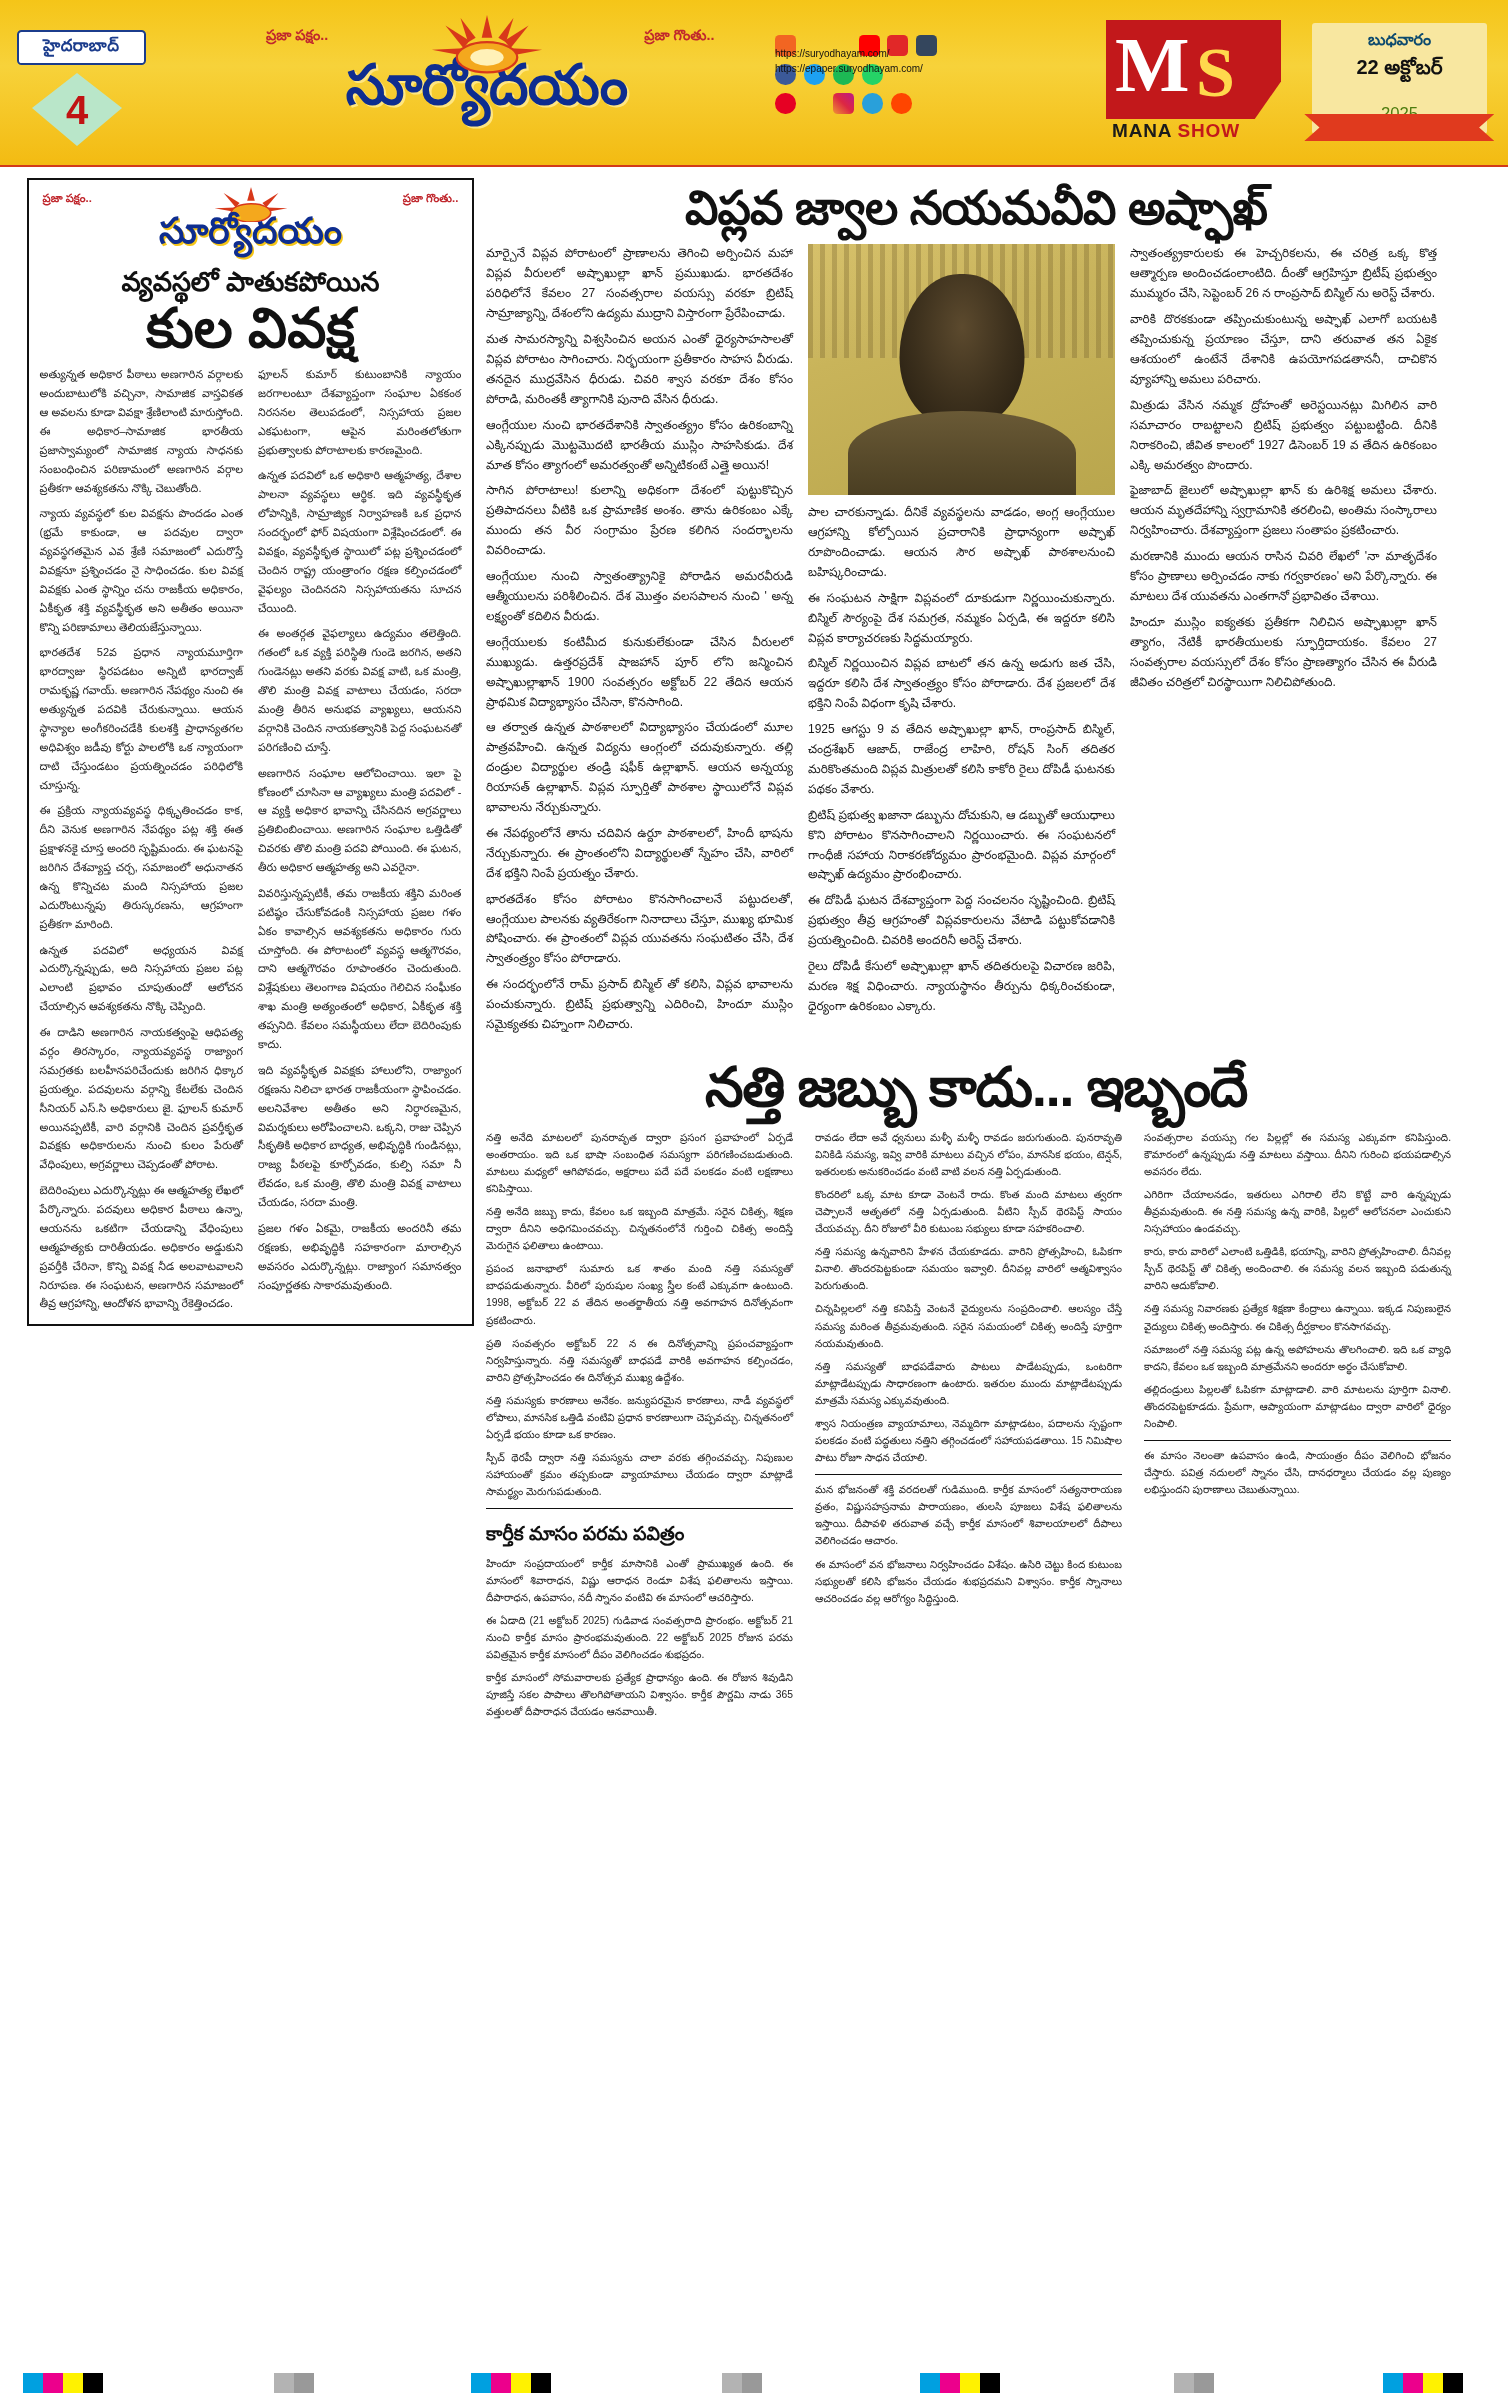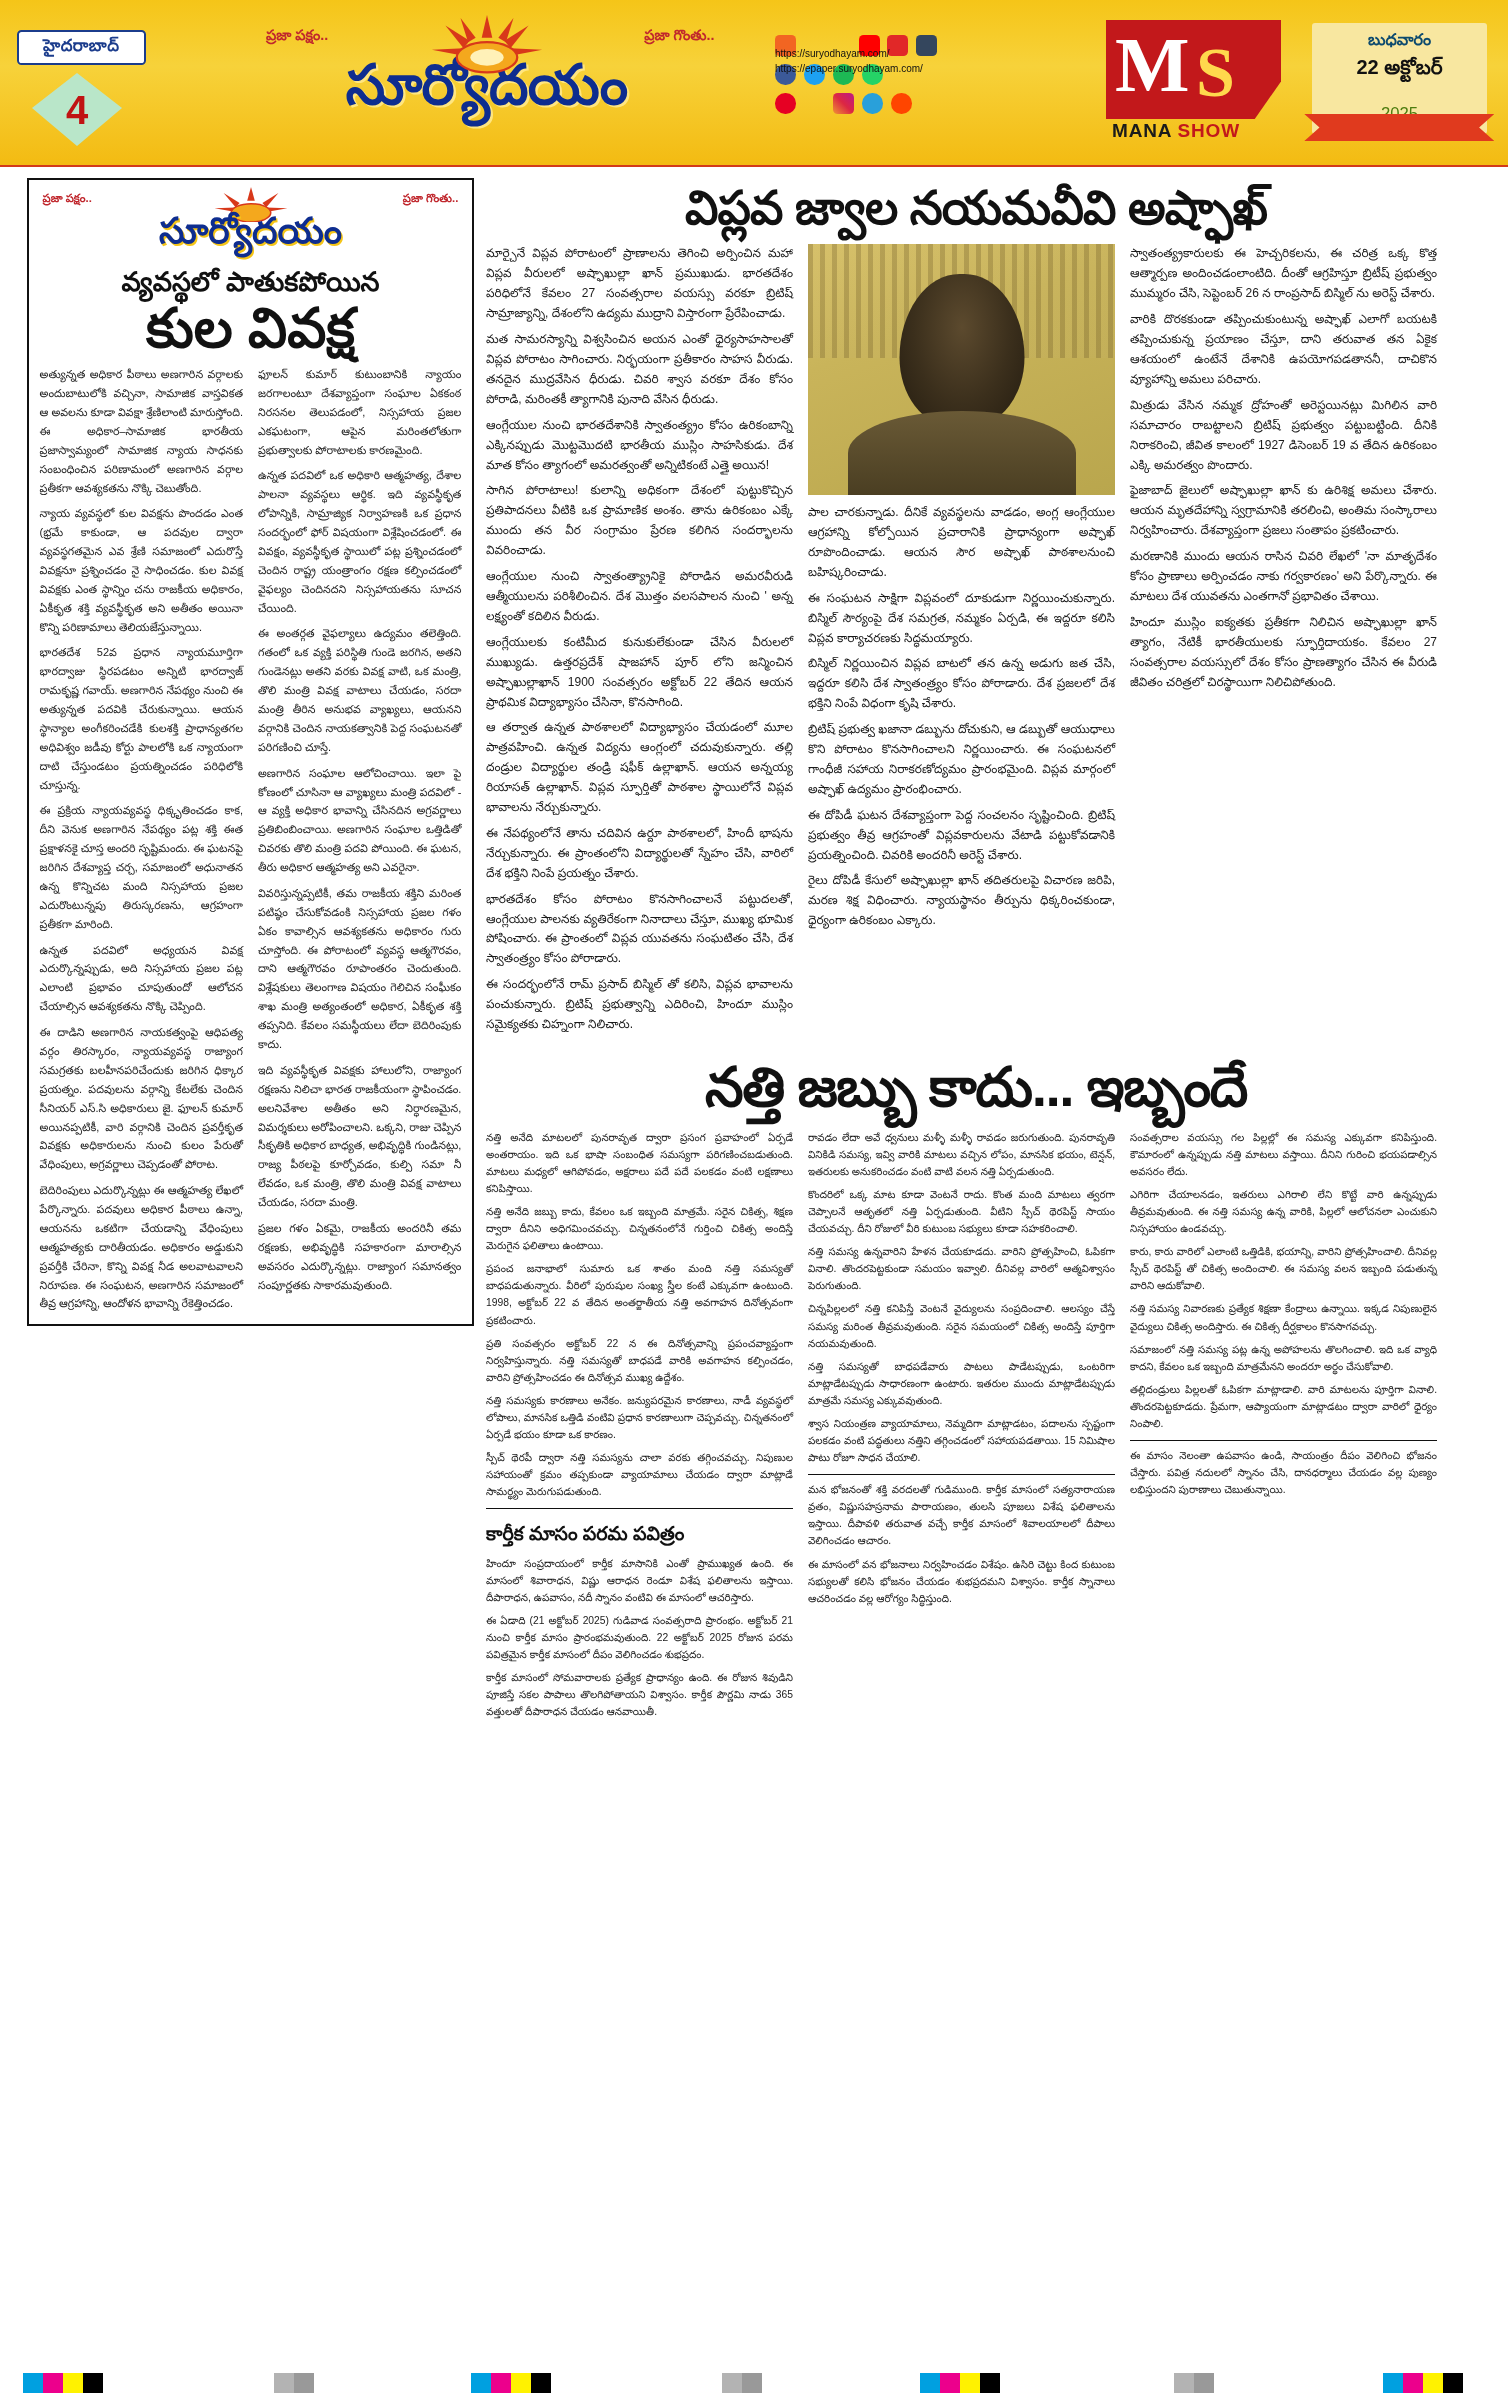--- a/index.html
+++ b/index.html
@@ -229,21 +229,21 @@
     position: absolute; left: 0; top: 0; right: 0; height: 114px;
     background: repeating-linear-gradient(90deg, rgba(120,100,50,.35) 0 4.6px, rgba(200,180,110,.15) 4.6px 12px);
   }
 
   .head-mid {
     font-size: 55px; font-weight: bold; color: #111;
     text-align: center; letter-spacing: -1.5px;
     margin: 18px 0 12px;
     line-height: 1.05;
   }
-  .story-mid { display: flex; gap: 15px; }
+  .story-mid { display: flex; gap: 22px; }
   .sm-col {
     width: 307px;
     font-size: 10.3px;
     line-height: 1.66;
     text-align: justify;
     color: #1a1a1a;
   }
   .sm-col p { margin: 0 0 6px; }
 
   .subhead {
@@ -390,20 +390,21 @@
 
         <div class="st-col">
           <div class="photo">
             <div class="bg-lines"></div>
             <div class="face"></div>
             <div class="shoulders"></div>
           </div>
           <p>పాల చారకున్నాడు. దీనికే వ్యవస్థలను వాడడం, అంగ్ల ఆంగ్లేయుల ఆగ్రహాన్ని కోల్పోయిన ప్రచారానికి ప్రాధాన్యంగా అష్ఫాఖ్ రూపొందించాడు. ఆయన సౌర అష్ఫాఖ్ పాఠశాలనుంచి బహిష్కరించాడు.</p>
           <p>ఈ సంఘటన సాక్షిగా విప్లవంలో దూకుడుగా నిర్ణయించుకున్నారు. బిస్మిల్ సౌర్యంపై దేశ సమగ్రత, నమ్మకం ఏర్పడి, ఈ ఇద్దరూ కలిసి విప్లవ కార్యాచరణకు సిద్ధమయ్యారు.</p>
           <p>బిస్మిల్ నిర్ణయించిన విప్లవ బాటలో తన ఉన్న అడుగు జత చేసి, ఇద్దరూ కలిసి దేశ స్వాతంత్ర్యం కోసం పోరాడారు. దేశ ప్రజలలో దేశ భక్తిని నింపే విధంగా కృషి చేశారు.</p>
+          <p>1925 ఆగస్టు 9 వ తేదిన అష్ఫాఖుల్లా ఖాన్, రాంప్రసాద్ బిస్మిల్, చంద్రశేఖర్ ఆజాద్, రాజేంద్ర లాహిరి, రోషన్ సింగ్ తదితర మరికొంతమంది విప్లవ మిత్రులతో కలిసి కాకోరి రైలు దోపిడీ ఘటనకు పథకం వేశారు.</p>
           <p>బ్రిటిష్ ప్రభుత్వ ఖజానా డబ్బును దోచుకుని, ఆ డబ్బుతో ఆయుధాలు కొని పోరాటం కొనసాగించాలని నిర్ణయించారు. ఈ సంఘటనలో గాంధీజీ సహాయ నిరాకరణోద్యమం ప్రారంభమైంది. విప్లవ మార్గంలో అష్ఫాఖ్ ఉద్యమం ప్రారంభించారు.</p>
           <p>ఈ దోపిడీ ఘటన దేశవ్యాప్తంగా పెద్ద సంచలనం సృష్టించింది. బ్రిటిష్ ప్రభుత్వం తీవ్ర ఆగ్రహంతో విప్లవకారులను వేటాడి పట్టుకోవడానికి ప్రయత్నించింది. చివరికి అందరినీ అరెస్ట్ చేశారు.</p>
           <p>రైలు దోపిడీ కేసులో అష్ఫాఖుల్లా ఖాన్ తదితరులపై విచారణ జరిపి, మరణ శిక్ష విధించారు. న్యాయస్థానం తీర్పును ధిక్కరించకుండా, ధైర్యంగా ఉరికంబం ఎక్కారు.</p>
         </div>
 
         <div class="st-col">
           <p>స్వాతంత్య్రకారులకు ఈ హెచ్చరికలను, ఈ చరిత్ర ఒక్క కొత్త ఆత్మార్పణ అందించడంలాంటిది. దీంతో ఆగ్రహిస్తూ బ్రిటీష్ ప్రభుత్వం ముమ్మరం చేసి, సెప్టెంబర్ 26 న రాంప్రసాద్ బిస్మిల్ ను అరెస్ట్ చేశారు.</p>
           <p>వారికి దొరకకుండా తప్పించుకుంటున్న అష్ఫాఖ్ ఎలాగో బయటకి తప్పించుకున్న ప్రయాణం చేస్తూ, దాని తరువాత తన ఏకైక ఆశయంలో ఉంటేనే దేశానికి ఉపయోగపడతాననీ, దాచికొన వ్యూహాన్ని అమలు పరిచారు.</p>
           <p>మిత్రుడు వేసిన నమ్మక ద్రోహంతో అరెస్టయినట్లు మిగిలిన వారి సమాచారం రాబట్టాలని బ్రిటిష్ ప్రభుత్వం పట్టుబట్టింది. దీనికి నిరాకరించి, జీవిత కాలంలో 1927 డిసెంబర్ 19 వ తేదిన ఉరికంబం ఎక్కి అమరత్వం పొందారు.</p>
           <p>ఫైజాబాద్ జైలులో అష్ఫాఖుల్లా ఖాన్ కు ఉరిశిక్ష అమలు చేశారు. ఆయన మృతదేహాన్ని స్వగ్రామానికి తరలించి, అంతిమ సంస్కారాలు నిర్వహించారు. దేశవ్యాప్తంగా ప్రజలు సంతాపం ప్రకటించారు.</p>

